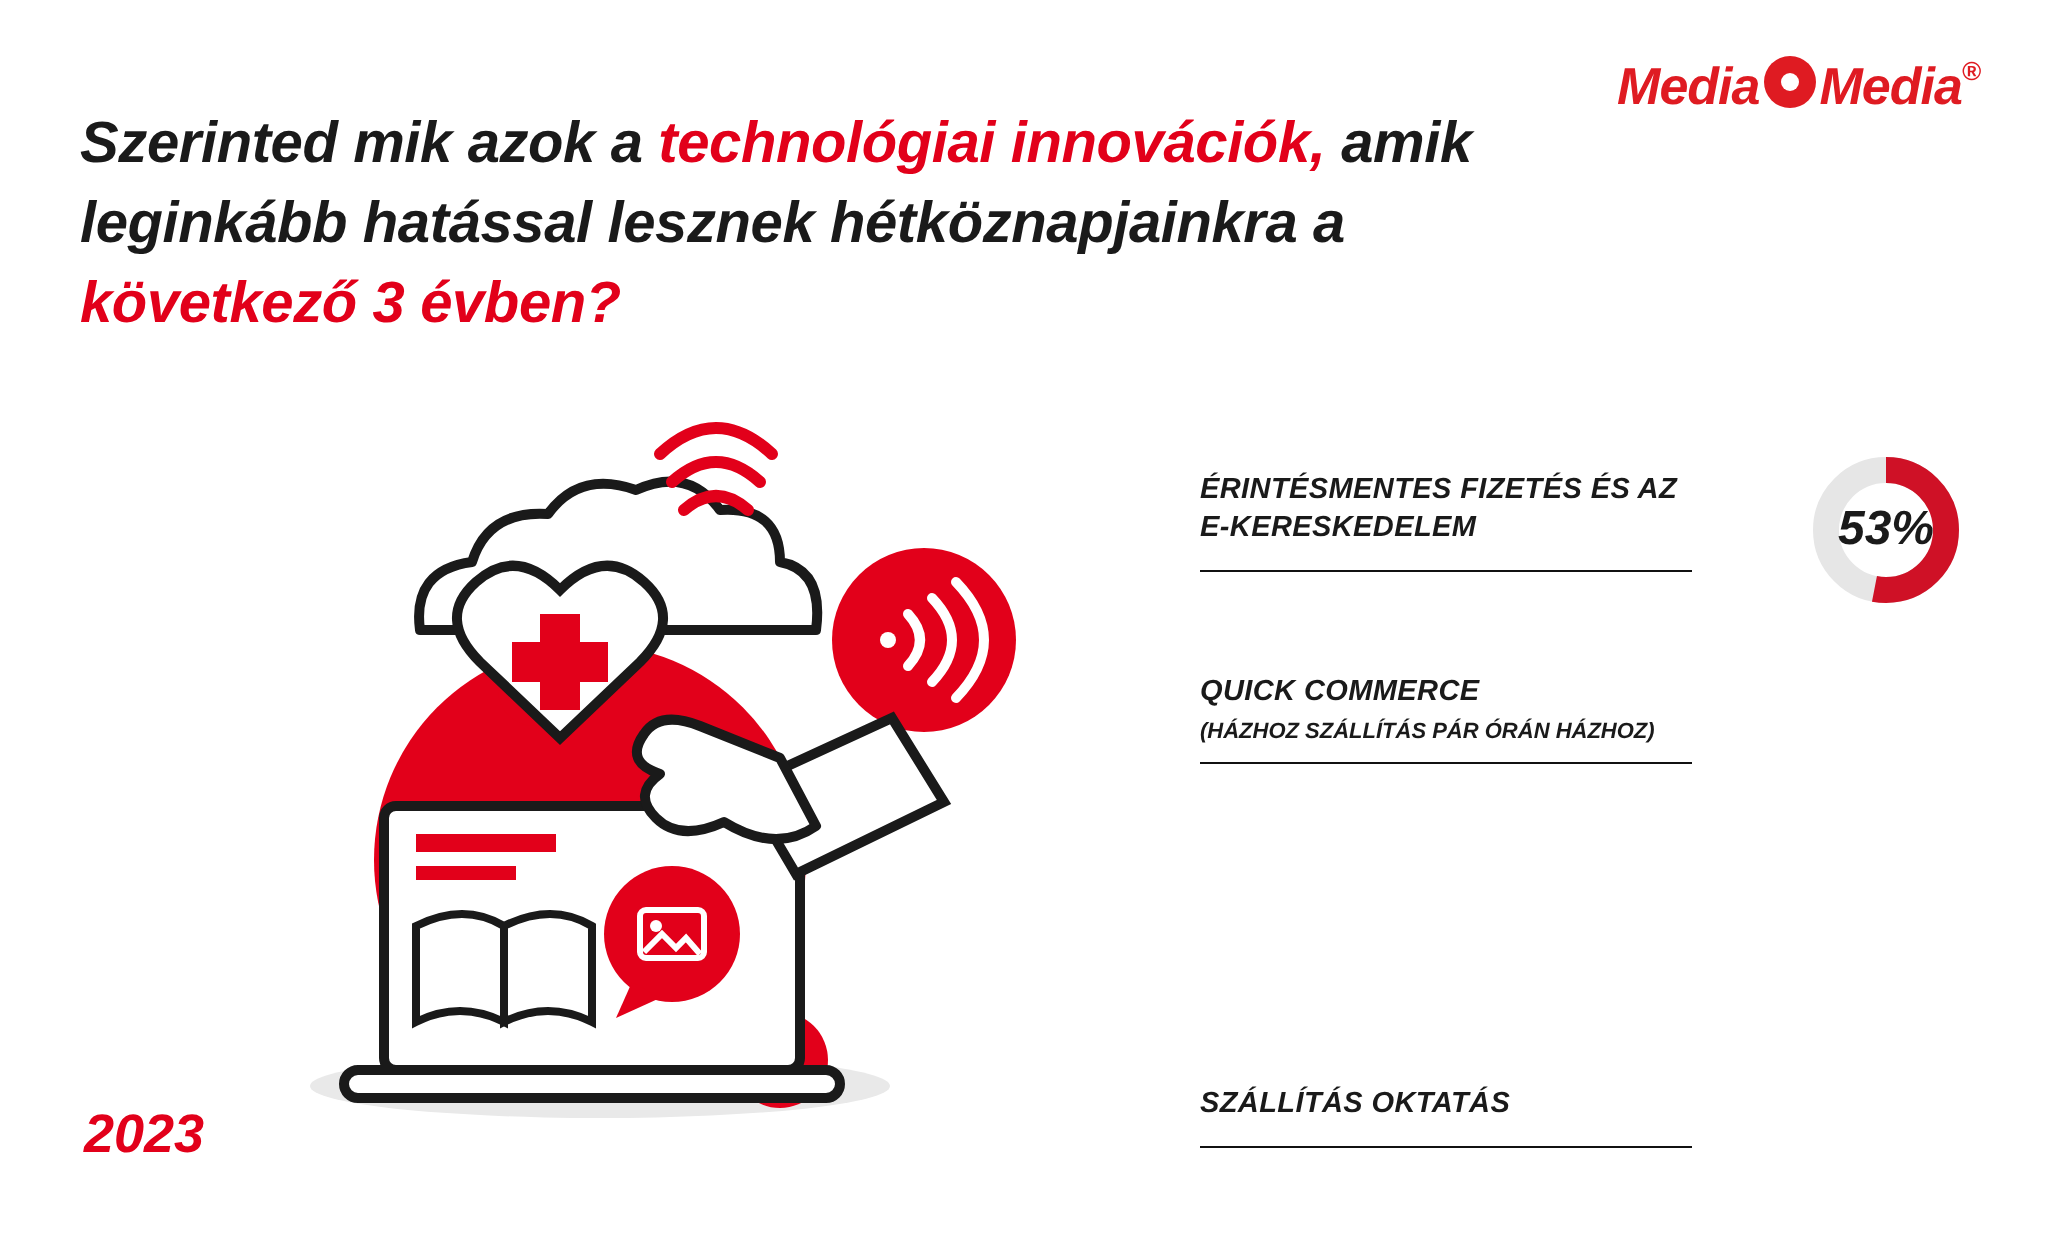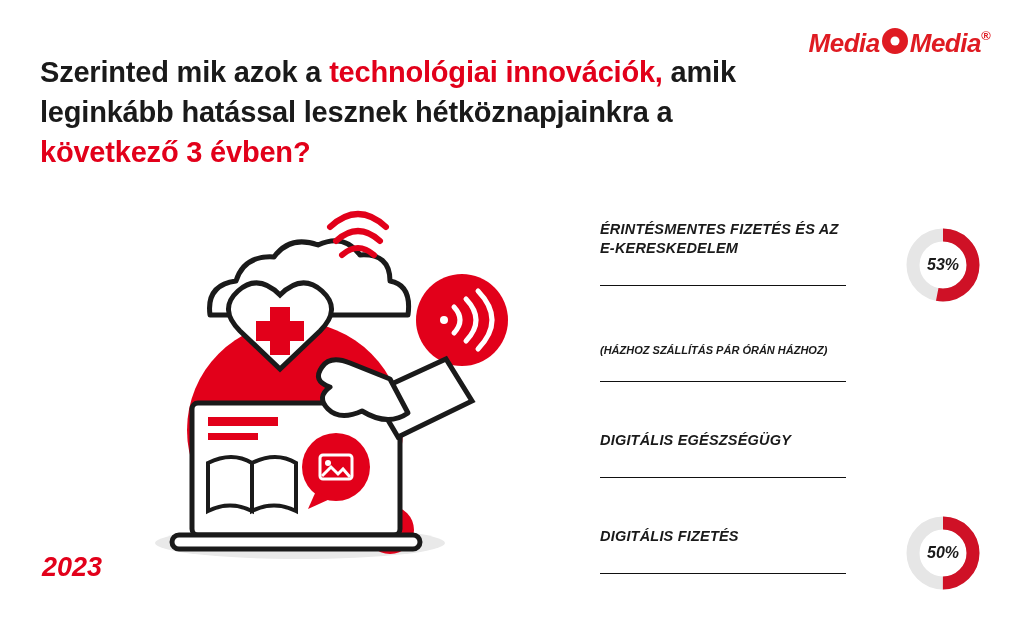--- a/index.html
+++ b/index.html
@@ -52,20 +52,21 @@
     font-size: 13px;
     vertical-align: super;
   }
 
   
   #headline {
     position: absolute;
     left: 40px;
     top: 34px;
     width: 760px;
+    font-style: italic;
     font-weight: bold;
     font-size: 29px;
     line-height: 1.37;
     color: #1a1a1a;
     letter-spacing: -0.2px;
   }
   #headline .hl-red { color: #e2001a; }
 
   
   #year {
@@ -97,21 +98,21 @@
   .stat-row {
     position: relative;
     height: 96px;
     display: flex;
     align-items: flex-end;
     justify-content: space-between;
   }
   .stat-text {
     flex: 0 0 auto;
     width: 246px;
-    padding-bottom: 24px;
+    padding-bottom: 8px;
     border-bottom: 1.6px solid #111111;
     box-sizing: border-box;
   }
   .stat-label {
     font-style: italic;
     font-weight: bold;
     font-size: 14.5px;
     line-height: 1.35;
     color: #1a1a1a;
     letter-spacing: 0.2px;
@@ -137,21 +138,21 @@
     transform: rotate(-90deg);
   }
   .donut .pct {
     position: absolute;
     inset: 0;
     display: flex;
     align-items: center;
     justify-content: center;
     font-style: italic;
     font-weight: bold;
-    font-size: 16px;
+    font-size: 24px;
     color: #1a1a1a;
   }
 </style>
 </head>
 <body>
 
 <div id="page">
 
   <div id="logo">
     <span>Media</span>
@@ -228,39 +229,29 @@
         <svg viewBox="0 0 74 74">
           <circle cx="37" cy="37" r="30" fill="none" stroke="#e6e6e6" stroke-width="13"></circle>
           <circle cx="37" cy="37" r="30" fill="none" stroke="#cf1126" stroke-width="13" stroke-dasharray="99.9 188.5" stroke-linecap="butt"></circle>
         </svg>
         <div class="pct">53%</div>
       </div>
     </div>
 
     <div class="stat-row">
       <div class="stat-text">
+        <div class="stat-label">QUICK COMMERCE</div>
         <div class="stat-sub">(HÁZHOZ SZÁLLÍTÁS PÁR ÓRÁN HÁZHOZ)</div>
       </div>
     </div>
 
     <div class="stat-row">
+    </div>
+
+    <div class="stat-row">
       <div class="stat-text">
-        <div class="stat-label">DIGITÁLIS EGÉSZSÉGÜGY</div>
+        <div class="stat-label">SZÁLLÍTÁS OKTATÁS</div>
         <div class="stat-sub"></div>
-      </div>
-    </div>
-
-    <div class="stat-row">
-      <div class="stat-text">
-        <div class="stat-label">DIGITÁLIS FIZETÉS</div>
-        <div class="stat-sub"></div>
-      </div>
-      <div class="donut">
-        <svg viewBox="0 0 74 74">
-          <circle cx="37" cy="37" r="30" fill="none" stroke="#e6e6e6" stroke-width="13"></circle>
-          <circle cx="37" cy="37" r="30" fill="none" stroke="#cf1126" stroke-width="13" stroke-dasharray="94.2 188.5" stroke-linecap="butt"></circle>
-        </svg>
-        <div class="pct">50%</div>
       </div>
     </div>
 
   </div>
 </div>
 
 </body></html>

